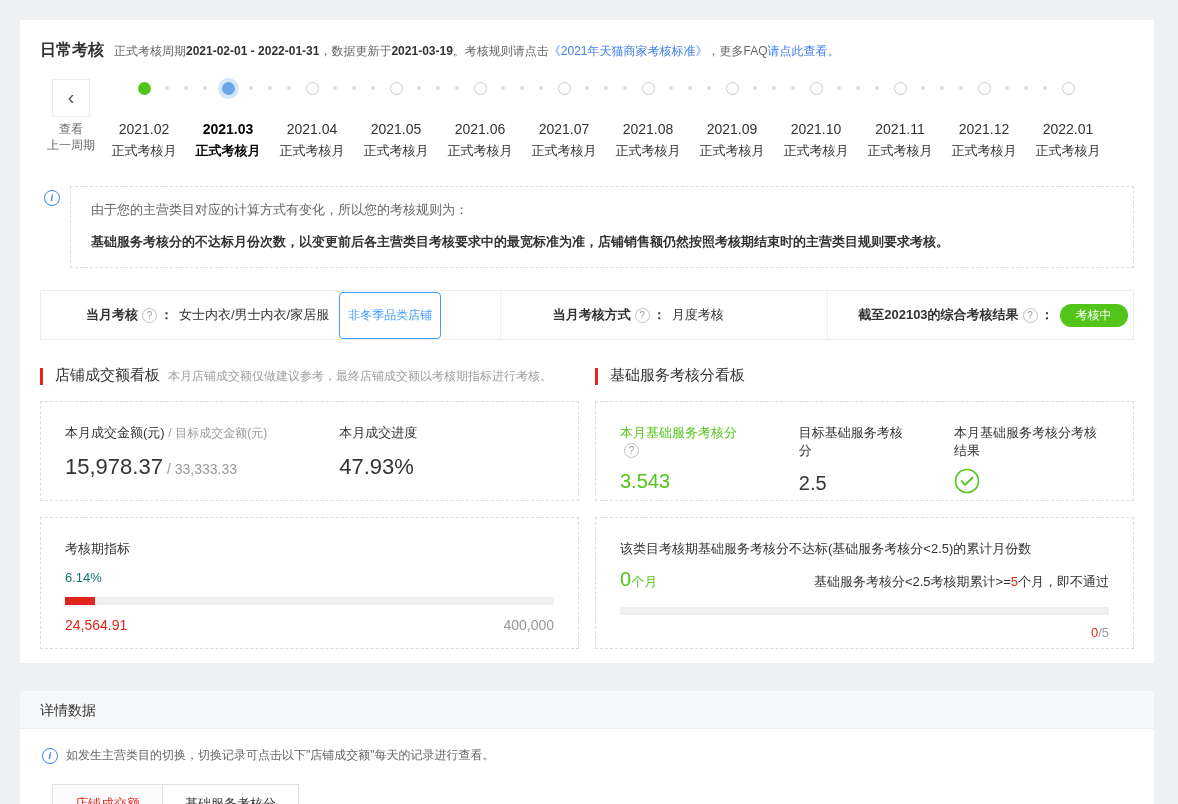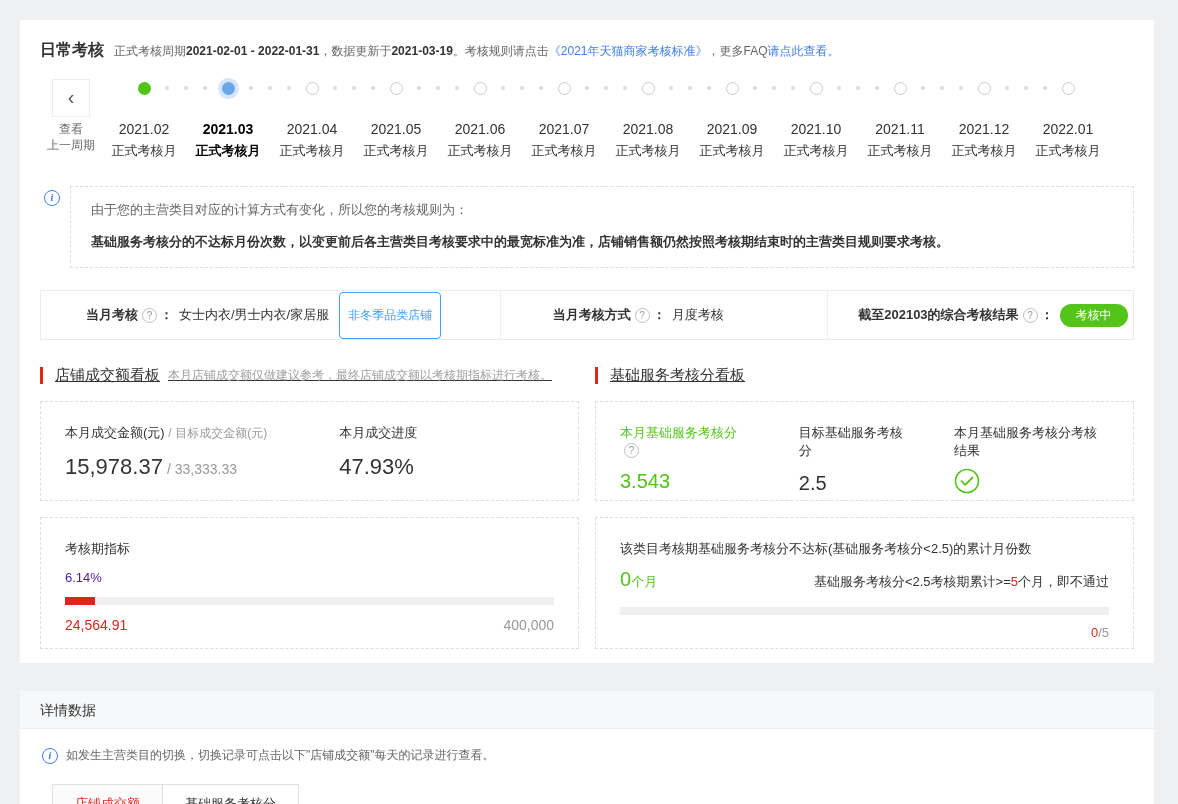--- a/index.html
+++ b/index.html
@@ -61,36 +61,36 @@
   .q-icon { width:15px; height:15px; border-radius:50%; border:1px solid #bfbfbf; color:#999;
             font-size:10px; line-height:13px; text-align:center; display:inline-block; margin:0 3px 0 4px; cursor:pointer; }
   .badge-blue { border:1px solid #409eff; color:#409eff; border-radius:4px; font-size:12px;
                 padding:14px 8px; margin-left:10px; }
   .badge-green { background:#52c41a; color:#fff; border-radius:12px; font-size:12px; padding:3px 16px;font-family:Liberation Serif, serif; }
   .sp6 { width:6px; display:inline-block; }
 
   
   .panels { display:flex; gap:16px; }
   .panel { flex:1; min-width:0; }
-  .panel-title-row { display:flex; align-items:center;text-decoration:underline; }
+  .panel-title-row { display:flex; align-items:flex-end; }
   .red-bar { width:3px; height:17px; background:#e1251b; margin-right:12px; flex:0 0 3px; }
   .panel-title { font-size:15px; color:#333; }
   .panel-subtitle { font-size:12px; color:#a0a0a0; margin-left:8px; }
   .dashed-card { border:1px dashed #ddd; margin-top:16px; padding:22px 24px; }
   .dc1 { height:100px; display:flex; gap:72px; }
   .dc2 { height:132px; }
   .lbl { font-size:13px; color:#333; }
   .lbl-gray { font-size:12px; color:#9c9c9c; }
   .value-line { margin-top:10px; display:flex; align-items:baseline; }
   .big-val { font-size:22px; color:#333; }
   .sep-gray { color:#999; font-size:14px; margin:0 4px; }
   .target-val { font-size:14px; color:#999; }
   .green { color:#52c41a; }
   .red { color:#e1251b; }
-  .pct-line { margin:12px 0 12px 0; font-size:13px; color:#4c1d95; }
+  .pct-line { margin:12px 0 12px 0; font-size:13px; color:#0f766e; }
   .bar { height:8px; background:#efefef; width:100%; overflow:hidden; }
   .bar .fill { height:100%; width:0; }
   .bar .fill.redfill { background:#e1251b; }
   .bar-ends { display:flex; justify-content:space-between; margin-top:12px; font-size:14px; }
   .num-red { color:#e1251b; }
   .num-gray { color:#999; }
   .svc-col .value-line { margin-top:12px; }
   .svc-val { font-size:20px; }
   .check-icon { display:inline-block; margin-top:8px; }
   .svc2-top { display:flex; justify-content:space-between; align-items:baseline; margin:10px 0 16px 0; }

